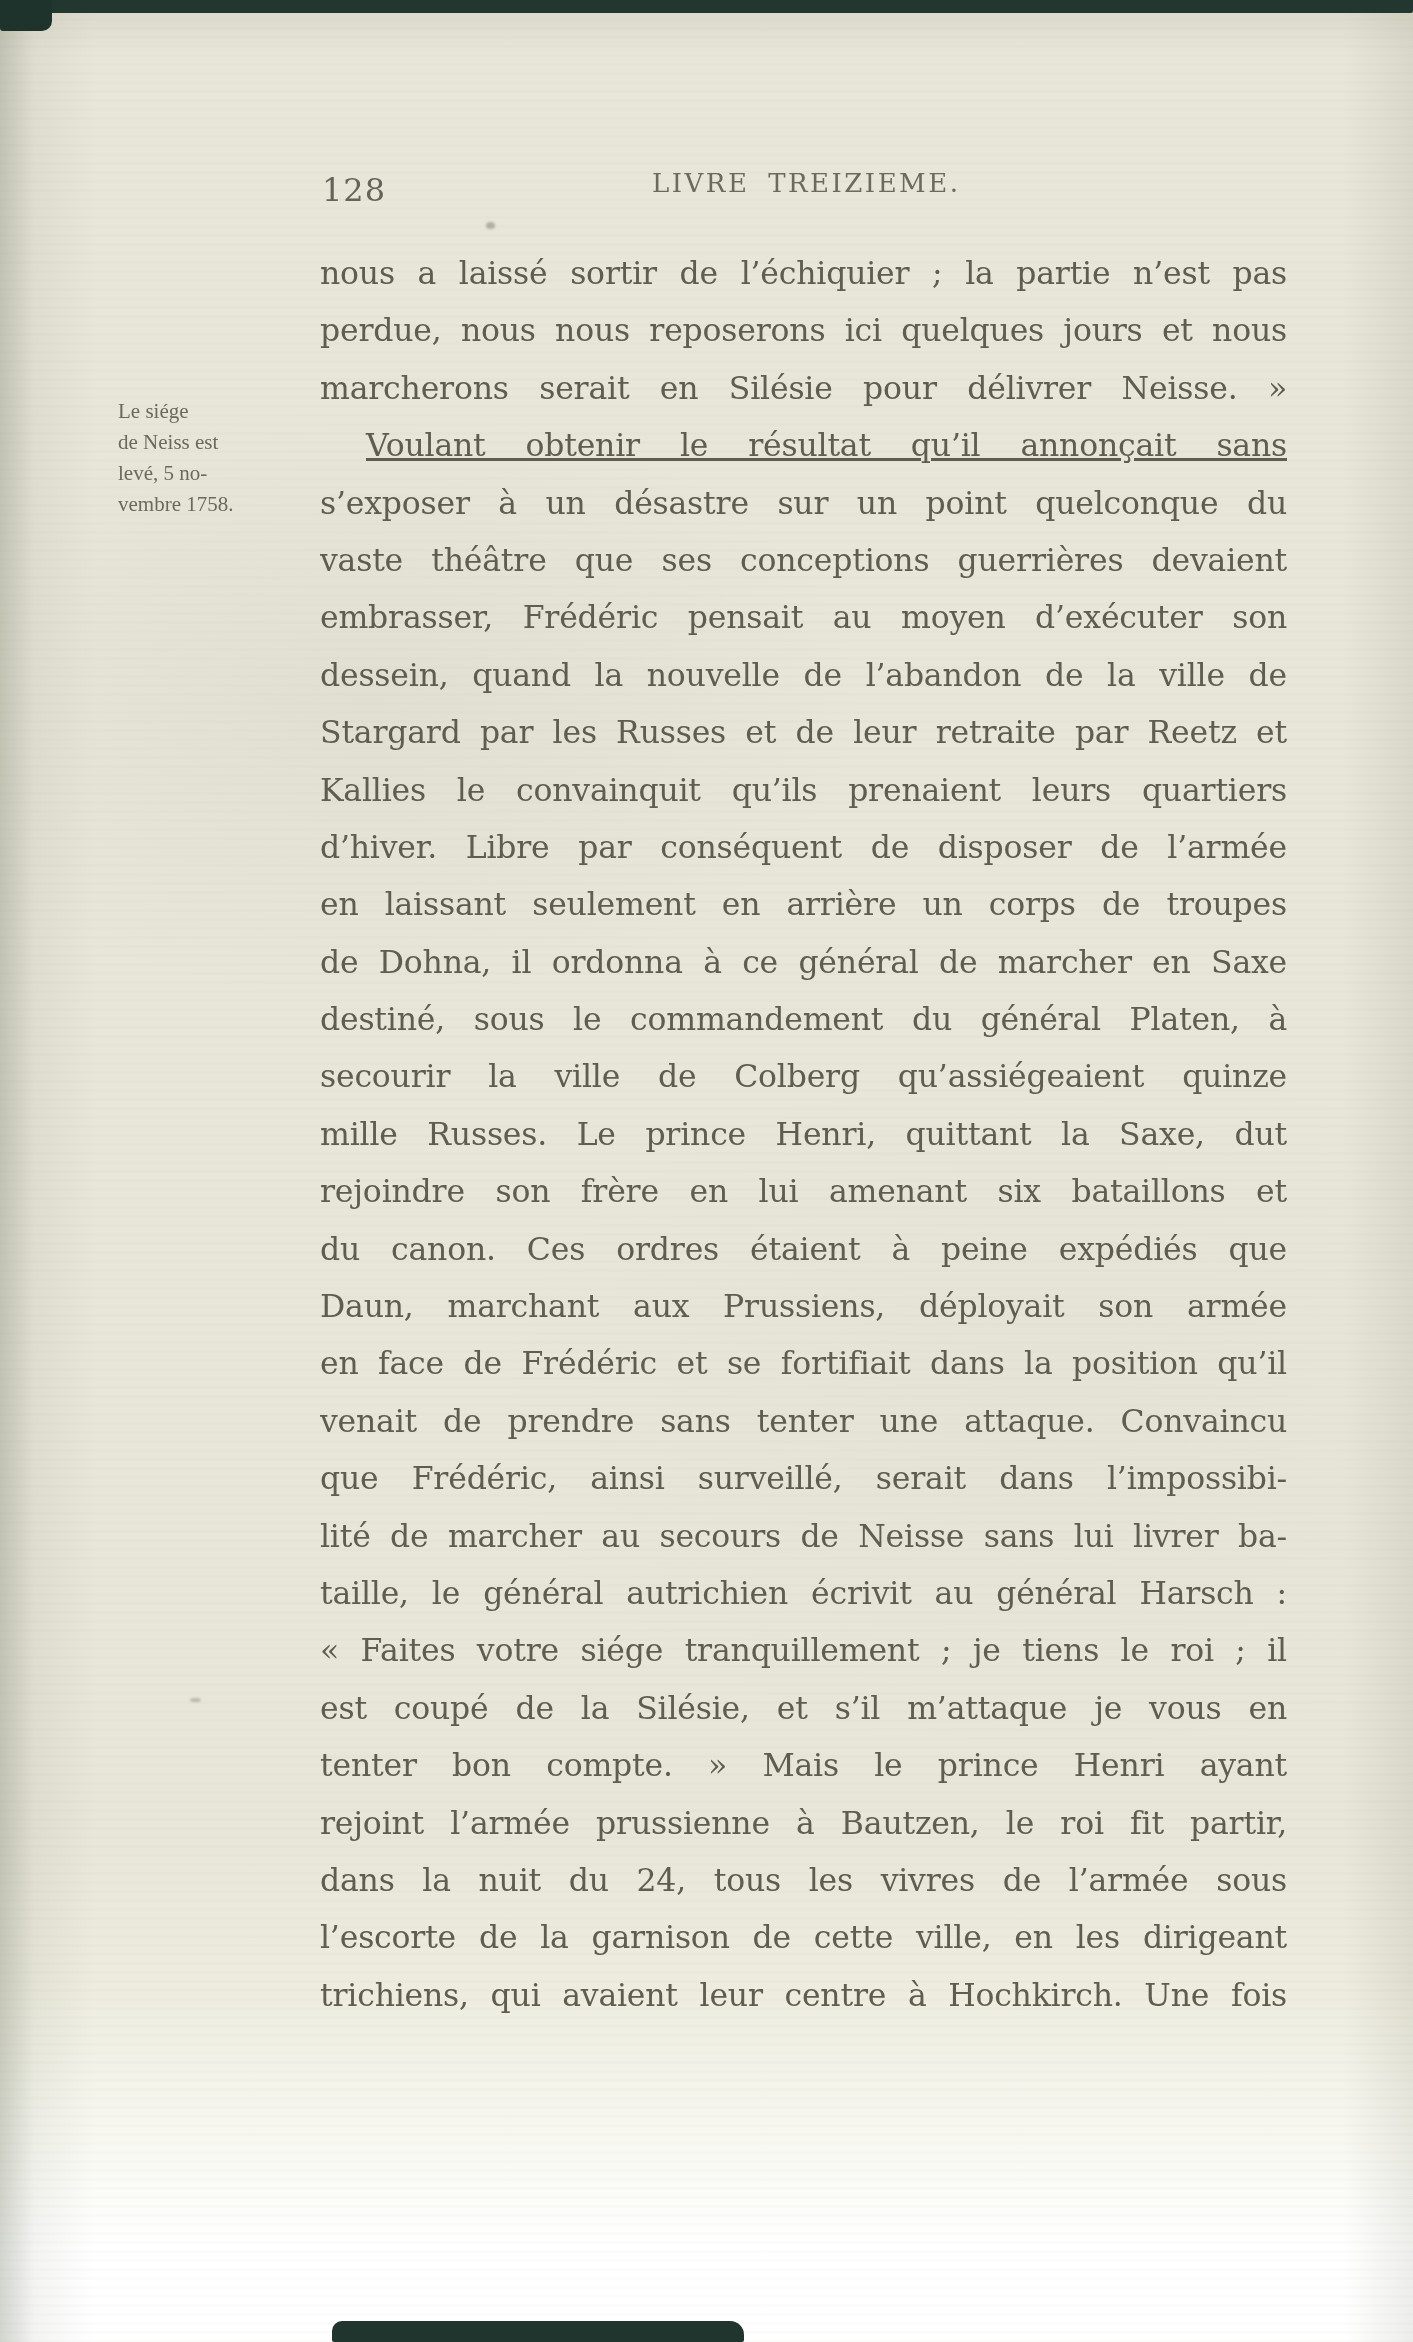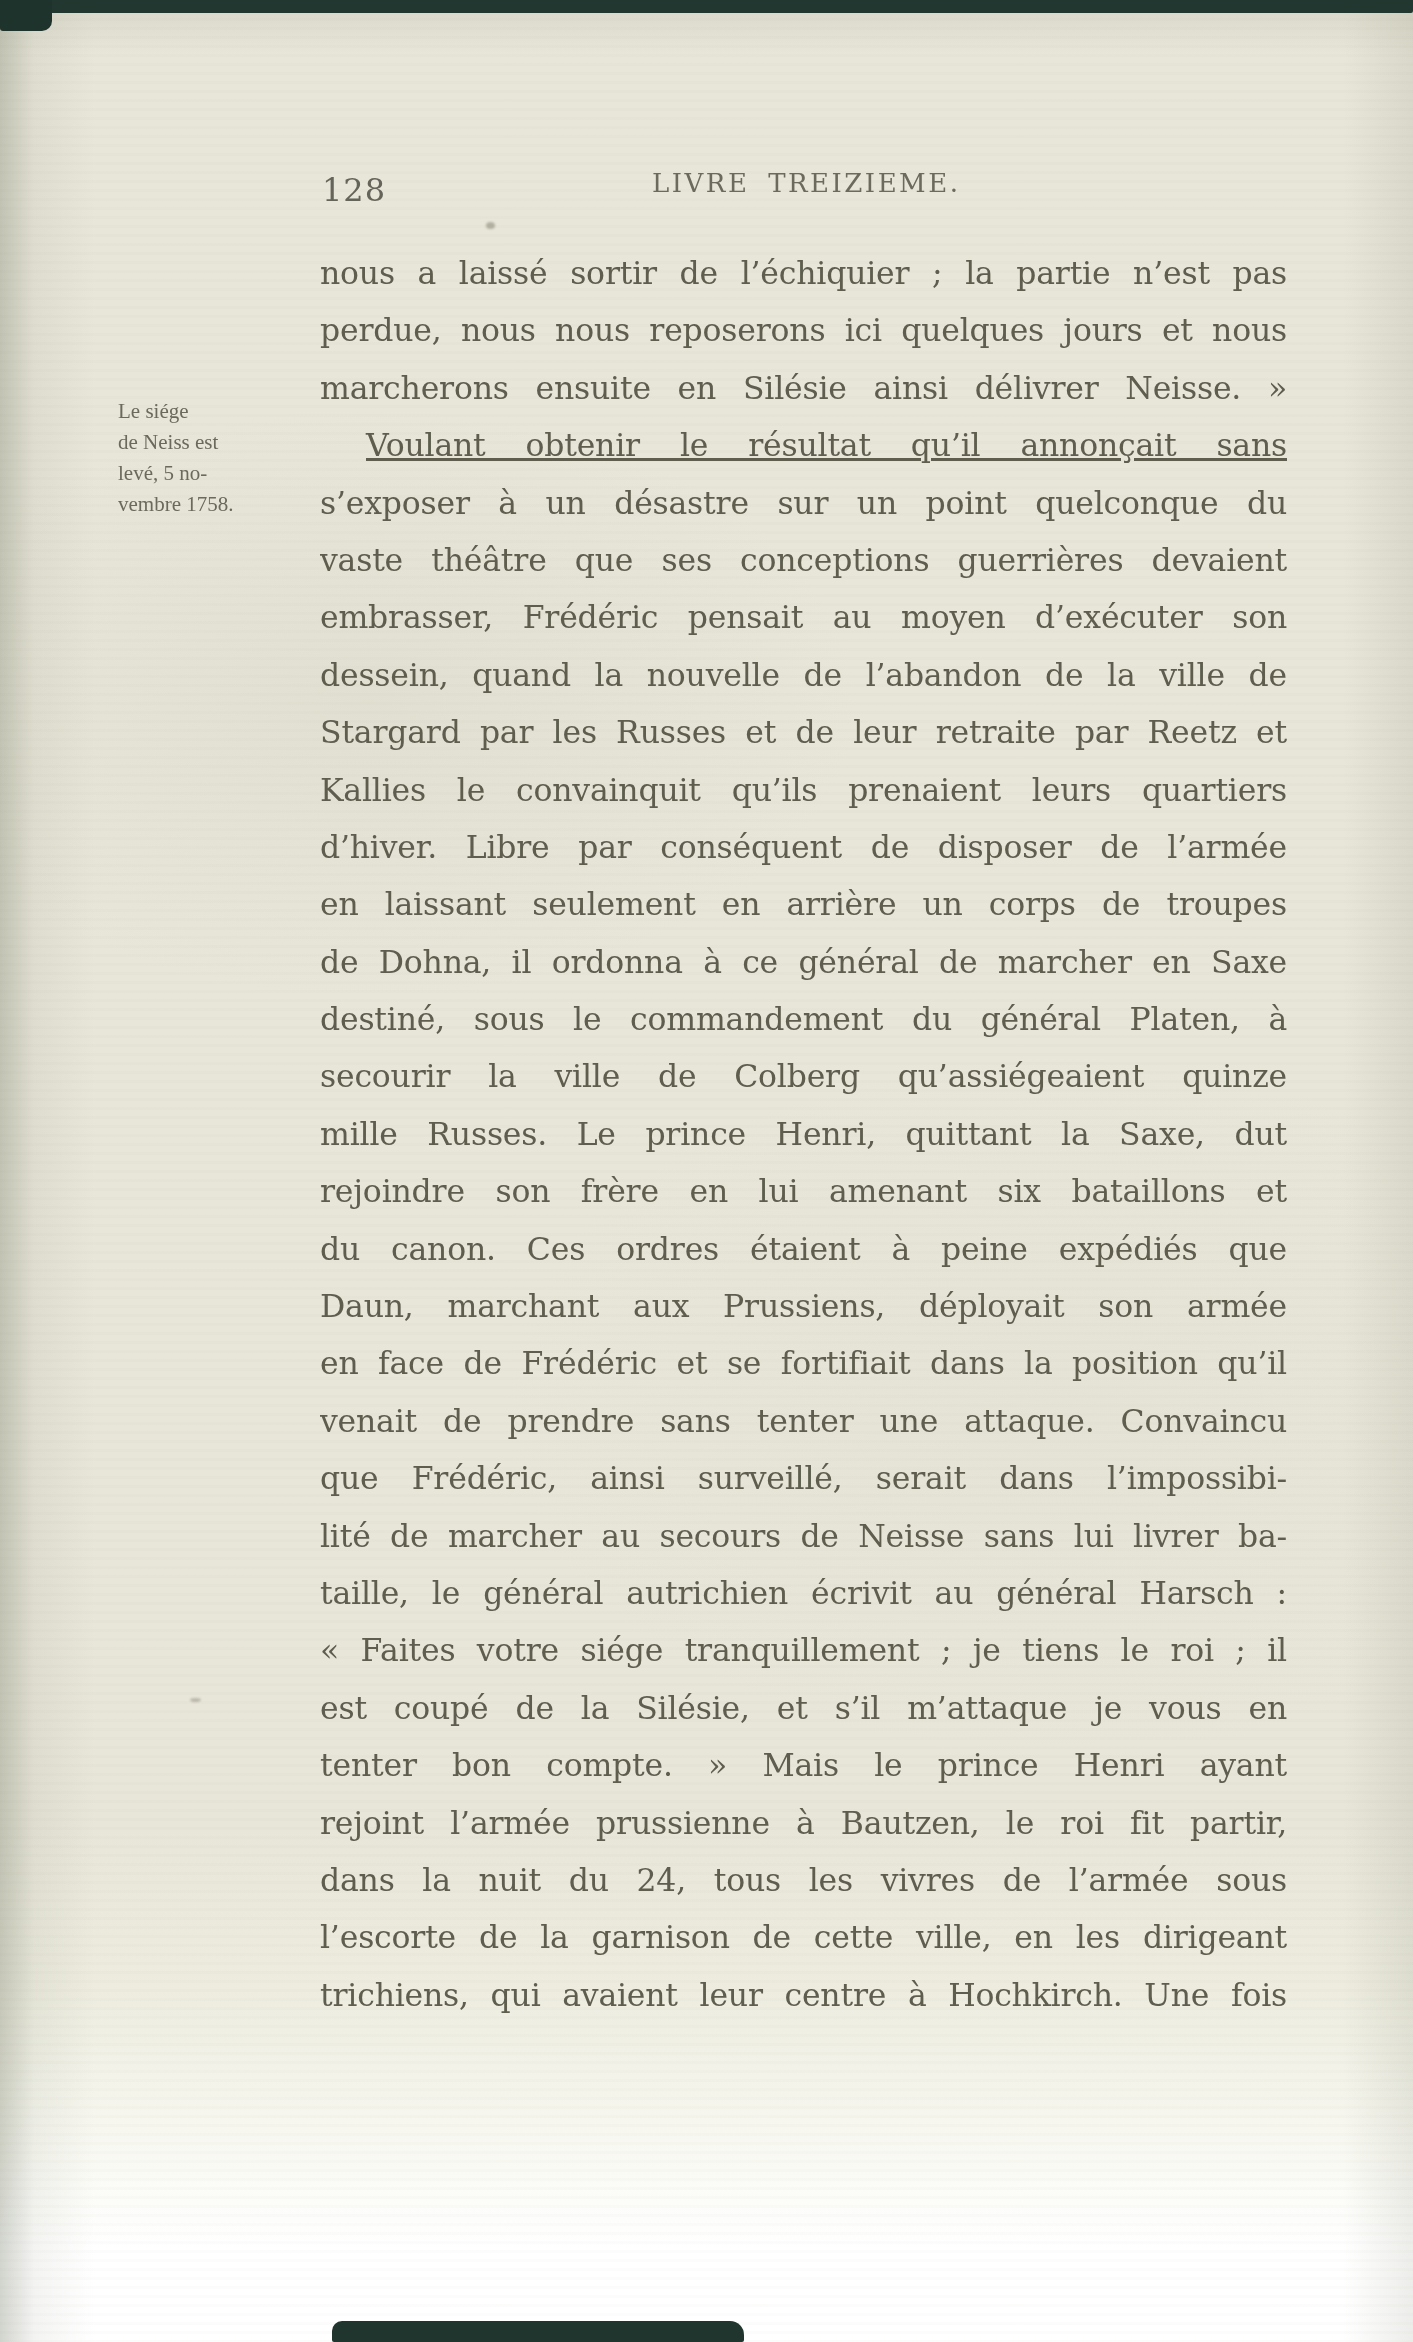--- a/index.html
+++ b/index.html
@@ -81,21 +81,21 @@
   <aside class="marginnote" id="margin-note">
       <div class="mn-line">Le siége</div>
       <div class="mn-line">de Neiss est</div>
       <div class="mn-line">levé, 5 no-</div>
       <div class="mn-line">vembre 1758.</div>
     </aside>
 
   <main class="bodytext" id="body-lines">
       <div class="line">nous a laissé sortir de l’échiquier ; la partie n’est pas</div>
       <div class="line">perdue, nous nous reposerons ici quelques jours et nous</div>
-      <div class="line">marcherons ensuite en Silésie ainsi délivrer Neisse. »</div>
+      <div class="line">marcherons serait en Silésie pour délivrer Neisse. »</div>
       <div class="line indent">Voulant obtenir le résultat qu’il annonçait sans</div>
       <div class="line">s’exposer à un désastre sur un point quelconque du</div>
       <div class="line">vaste théâtre que ses conceptions guerrières devaient</div>
       <div class="line">embrasser, Frédéric pensait au moyen d’exécuter son</div>
       <div class="line">dessein, quand la nouvelle de l’abandon de la ville de</div>
       <div class="line">Stargard par les Russes et de leur retraite par Reetz et</div>
       <div class="line">Kallies le convainquit qu’ils prenaient leurs quartiers</div>
       <div class="line">d’hiver. Libre par conséquent de disposer de l’armée</div>
       <div class="line">en laissant seulement en arrière un corps de troupes</div>
       <div class="line">de Dohna, il ordonna à ce général de marcher en Saxe</div>

